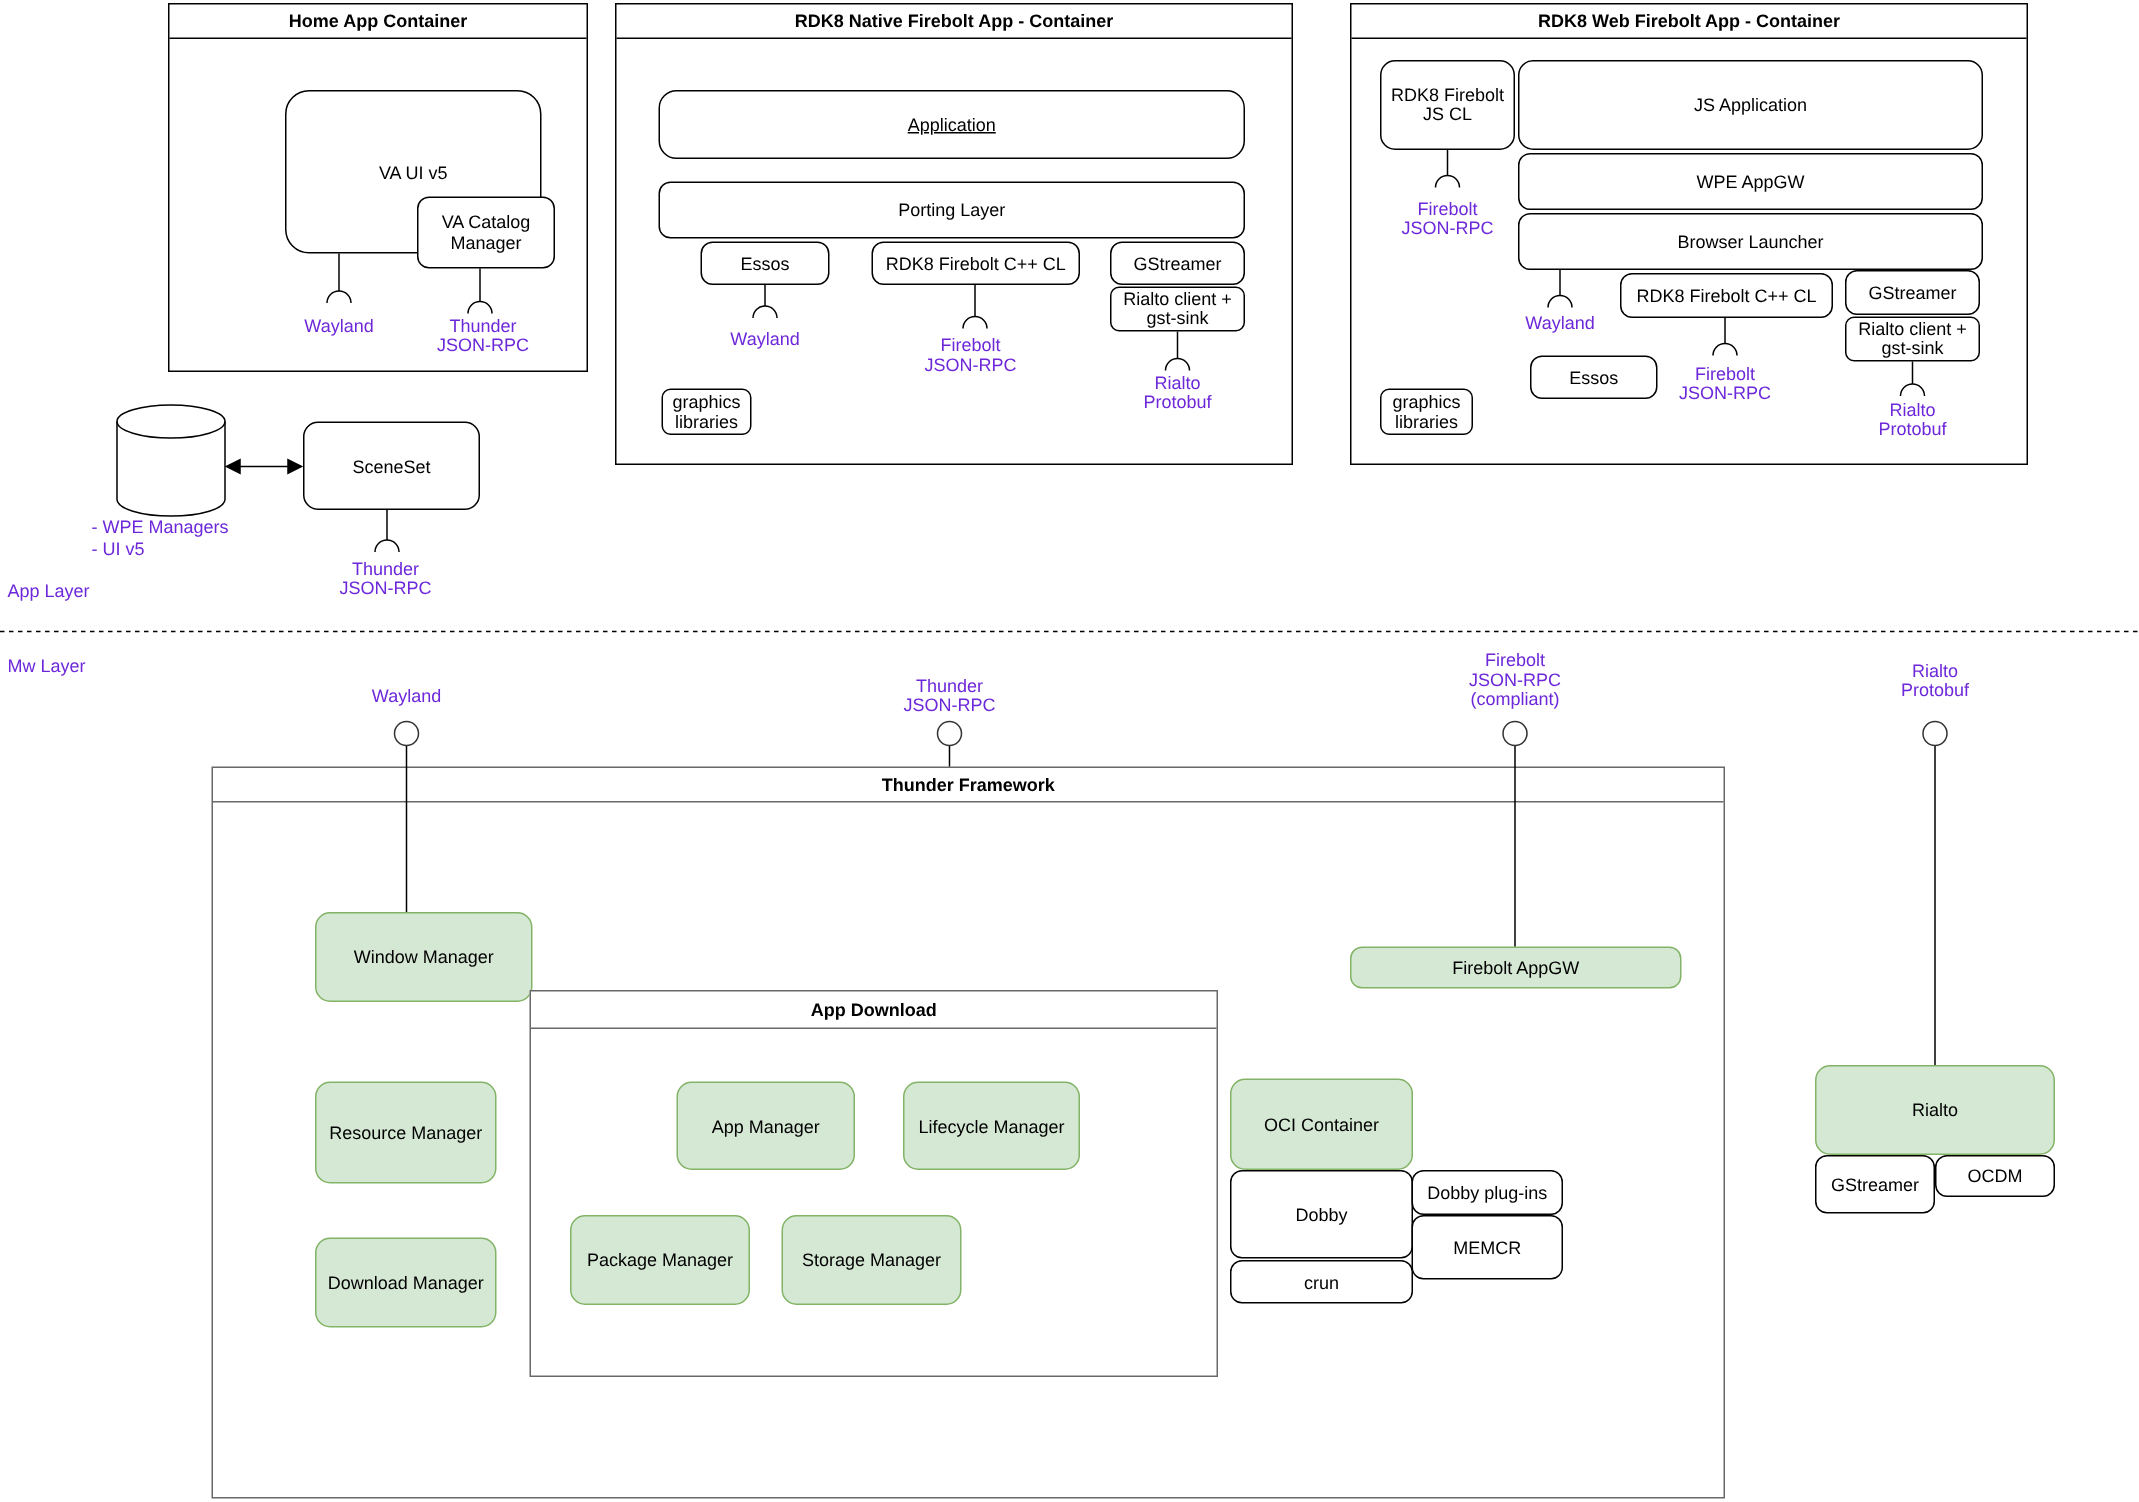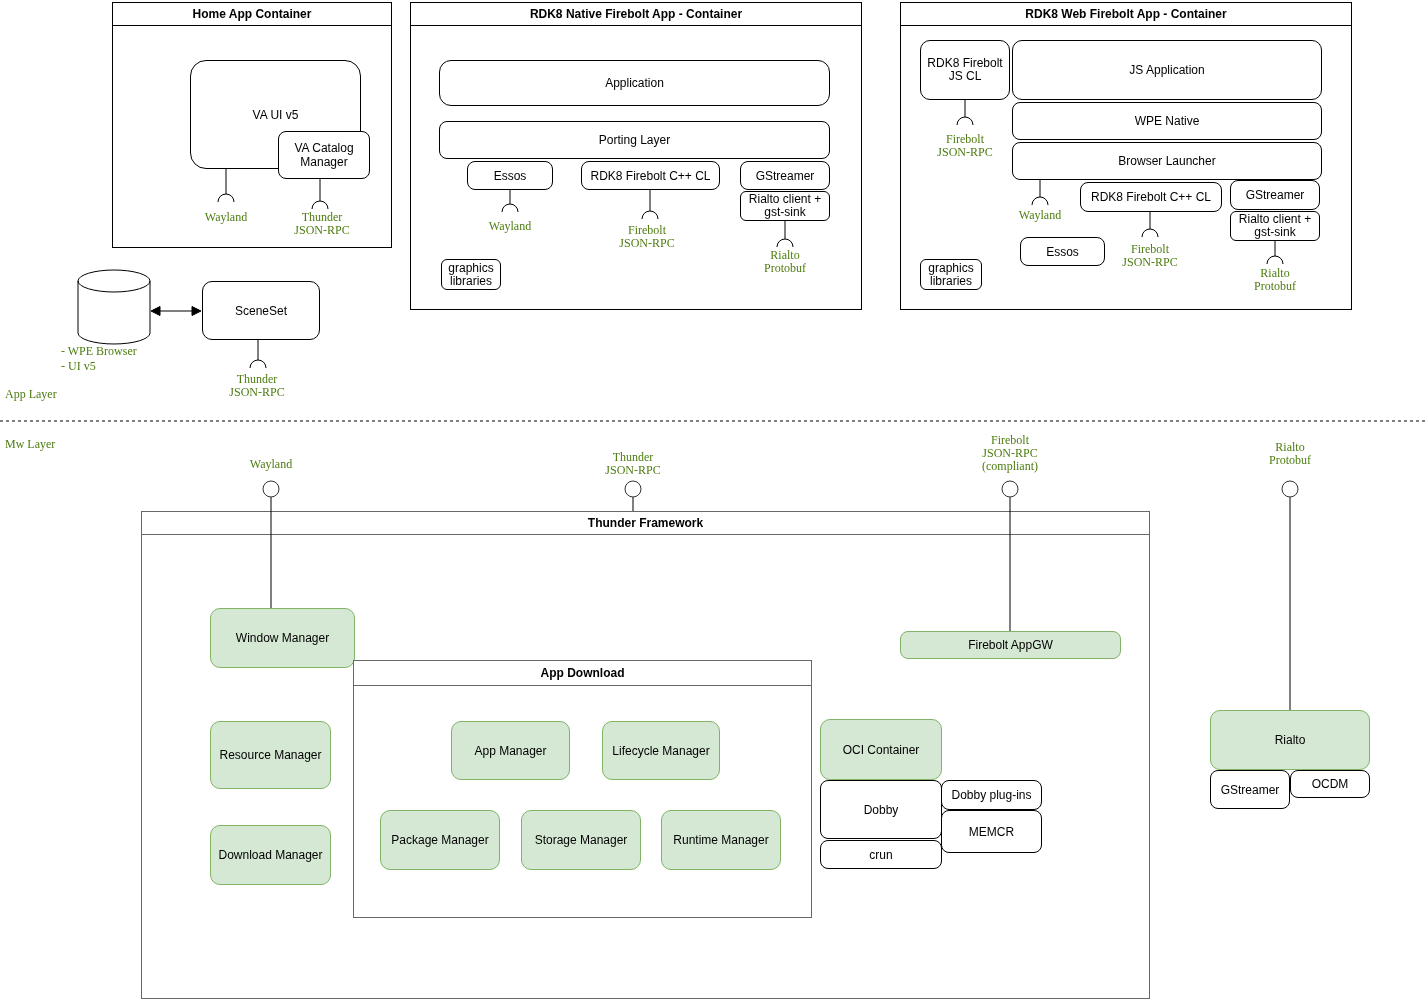--- a/index.html
+++ b/index.html
@@ -7,21 +7,21 @@
   .box{position:absolute;background:#fff;border:1px solid #000;box-sizing:border-box;
        display:flex;align-items:center;justify-content:center;text-align:center;
        font-size:12px;line-height:14px;white-space:pre-line;color:#000;}
   .r6{border-radius:6px}.r8{border-radius:8px}.r10{border-radius:10px}.r12{border-radius:12px}.r16{border-radius:16px}
   .green{background:#d5e8d4;border-color:#82b366;}
   .container{position:absolute;background:#fff;border:1px solid #000;box-sizing:border-box;}
   .gray{border-color:#686868;}
   .ctitle{height:22px;line-height:22px;border-bottom:1px solid #000;font-weight:bold;
           text-align:center;font-size:12px;color:#000;}
   .gray > .ctitle{border-bottom-color:#686868;}
-  .lbl{position:absolute;font-size:12px;line-height:13px;text-align:center;white-space:pre-line;color:#4d7c0f;font-family:Liberation Serif, serif;}
+  .lbl{position:absolute;font-size:12px;line-height:13px;text-align:center;white-space:pre-line;color:#6d28d9;}
   .left{text-align:left;}
   svg.wires{position:absolute;left:0;top:0;pointer-events:none;}
 </style>
 </head>
 <body>
 
 <div id="canvas">
 
   <div class="container" style="left:112px;top:2px;width:280px;height:246px;">
     <div class="ctitle">Home App Container</div>
@@ -29,61 +29,61 @@
   <div class="box r16" style="left:190px;top:60px;width:171px;height:109px;">VA UI v5</div>
   <div class="box r8" style="left:278px;top:131px;width:92px;height:48px;">VA Catalog
 Manager</div>
   <div class="lbl" style="left:176px;top:211px;width:100px;">Wayland</div>
   <div class="lbl" style="left:272px;top:211px;width:100px;">Thunder
 JSON-RPC</div>
 
   <div class="container" style="left:410px;top:2px;width:452px;height:308px;">
     <div class="ctitle">RDK8 Native Firebolt App - Container</div>
   </div>
-  <div class="box r12" style="left:439px;top:60px;width:391px;height:46px;">Application</div>
+  <div class="box r12" style="left:439px;top:60px;width:391px;height:46px;text-decoration:underline;">Application</div>
   <div class="box r8" style="left:439px;top:121px;width:391px;height:38px;">Porting Layer</div>
   <div class="box r8" style="left:467px;top:161px;width:86px;height:29px;">Essos</div>
   <div class="box r8" style="left:581px;top:161px;width:139px;height:29px;">RDK8 Firebolt C++ CL</div>
   <div class="box r8" style="left:740px;top:161px;width:90px;height:29px;">GStreamer</div>
   <div class="box r6" style="left:740px;top:191px;width:90px;height:30px;line-height:13px;">Rialto client +
 gst-sink</div>
   <div class="box r6" style="left:441px;top:259px;width:60px;height:31px;line-height:13px;">graphics
 libraries</div>
   <div class="lbl" style="left:460px;top:220px;width:100px;">Wayland</div>
   <div class="lbl" style="left:597px;top:224px;width:100px;">Firebolt
 JSON-RPC</div>
   <div class="lbl" style="left:735px;top:249px;width:100px;">Rialto
 Protobuf</div>
 
   <div class="container" style="left:900px;top:2px;width:452px;height:308px;">
     <div class="ctitle">RDK8 Web Firebolt App - Container</div>
   </div>
   <div class="box r10" style="left:920px;top:40px;width:90px;height:60px;line-height:13px;">RDK8 Firebolt
 JS CL</div>
   <div class="box r10" style="left:1012px;top:40px;width:310px;height:60px;">JS Application</div>
-  <div class="box r8" style="left:1012px;top:102px;width:310px;height:38px;">WPE Native</div>
+  <div class="box r8" style="left:1012px;top:102px;width:310px;height:38px;">WPE AppGW</div>
   <div class="box r8" style="left:1012px;top:142px;width:310px;height:38px;">Browser Launcher</div>
   <div class="box r8" style="left:1080px;top:182px;width:142px;height:30px;">RDK8 Firebolt C++ CL</div>
   <div class="box r8" style="left:1230px;top:180px;width:90px;height:30px;">GStreamer</div>
   <div class="box r6" style="left:1230px;top:211px;width:90px;height:30px;line-height:13px;">Rialto client +
 gst-sink</div>
   <div class="box r8" style="left:1020px;top:237px;width:85px;height:29px;">Essos</div>
   <div class="box r6" style="left:920px;top:259px;width:62px;height:31px;line-height:13px;">graphics
 libraries</div>
   <div class="lbl" style="left:915px;top:133px;width:100px;">Firebolt
 JSON-RPC</div>
   <div class="lbl" style="left:990px;top:209px;width:100px;">Wayland</div>
   <div class="lbl" style="left:1100px;top:243px;width:100px;">Firebolt
 JSON-RPC</div>
   <div class="lbl" style="left:1225px;top:267px;width:100px;">Rialto
 Protobuf</div>
 
   <div class="lbl" style="left:80px;top:294px;width:68px;">Pre-install
 package</div>
-  <div class="lbl left" style="left:61px;top:344px;width:130px;line-height:15px;">- WPE Browser
+  <div class="lbl left" style="left:61px;top:344px;width:130px;line-height:15px;">- WPE Managers
 - UI v5</div>
   <div class="box r10" style="left:202px;top:281px;width:118px;height:59px;">SceneSet</div>
   <div class="lbl" style="left:207px;top:373px;width:100px;">Thunder
 JSON-RPC</div>
   <div class="lbl left" style="left:5px;top:388px;width:100px;">App Layer</div>
   <div class="lbl left" style="left:5px;top:438px;width:100px;">Mw Layer</div>
 
   <div class="lbl" style="left:221px;top:458px;width:100px;">Wayland</div>
   <div class="lbl" style="left:583px;top:451px;width:100px;">Thunder
 JSON-RPC</div>
@@ -101,21 +101,20 @@
   <div class="box green r10" style="left:210px;top:810px;width:121px;height:60px;margin-top:15px;">Download Manager</div>
   <div class="box green r8" style="left:900px;top:631px;width:221px;height:28px;">Firebolt AppGW</div>
 
   <div class="container gray" style="left:353px;top:660px;width:459px;height:258px;">
     <div class="ctitle" style="height:24px;line-height:24px;">App Download</div>
   </div>
   <div class="box green r10" style="left:451px;top:721px;width:119px;height:59px;">App Manager</div>
   <div class="box green r10" style="left:602px;top:721px;width:118px;height:59px;">Lifecycle Manager</div>
   <div class="box green r10" style="left:380px;top:810px;width:120px;height:60px;">Package Manager</div>
   <div class="box green r10" style="left:521px;top:810px;width:120px;height:60px;">Storage Manager</div>
-  <div class="box green r10" style="left:661px;top:810px;width:120px;height:60px;">Runtime Manager</div>
 
   <div class="box green r10" style="left:820px;top:719px;width:122px;height:61px;">OCI Container</div>
   <div class="box r8" style="left:820px;top:780px;width:122px;height:59px;">Dobby</div>
   <div class="box r8" style="left:941px;top:780px;width:101px;height:30px;">Dobby plug-ins</div>
   <div class="box r8" style="left:941px;top:810px;width:101px;height:43px;">MEMCR</div>
   <div class="box r8" style="left:820px;top:840px;width:122px;height:29px;">crun</div>
 
   <div class="box green r10" style="left:1210px;top:710px;width:160px;height:60px;">Rialto</div>
   <div class="box r8" style="left:1210px;top:770px;width:80px;height:39px;">GStreamer</div>
   <div class="box r8" style="left:1290px;top:770px;width:80px;height:28px;">OCDM</div>

